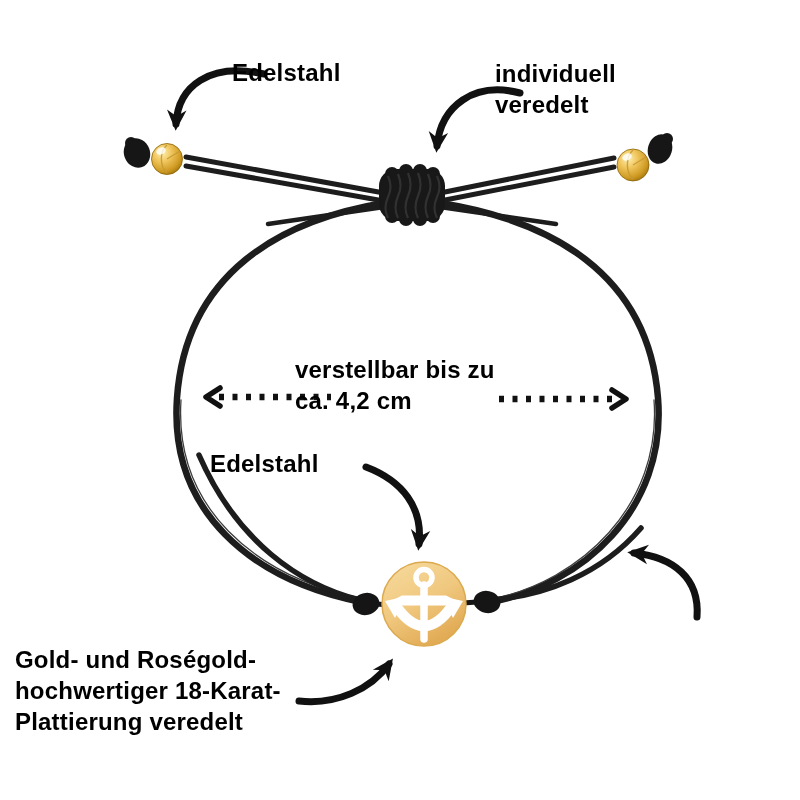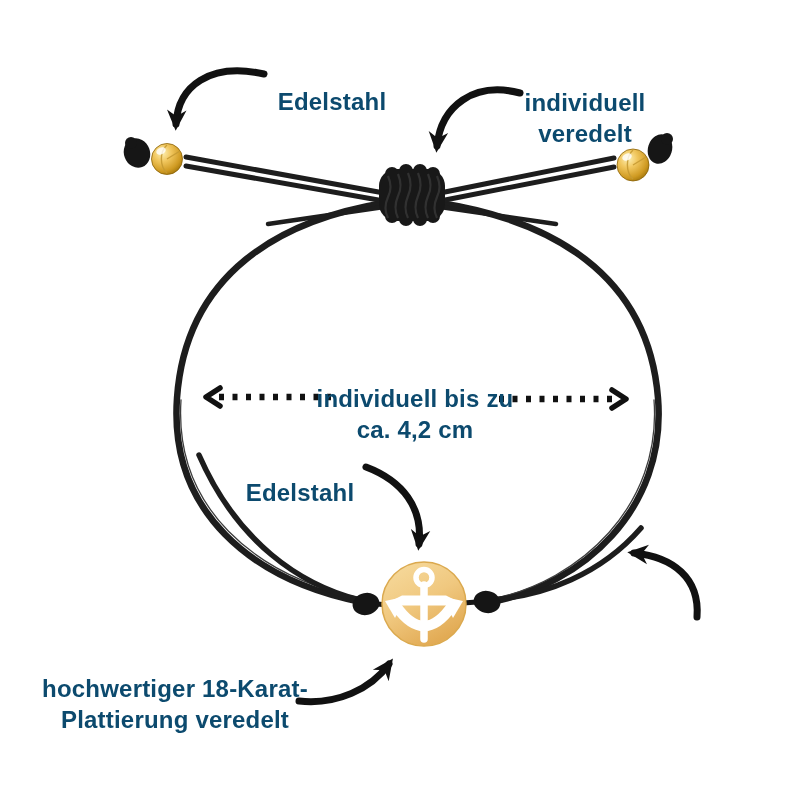--- a/index.html
+++ b/index.html
@@ -6,28 +6,27 @@
   .stage{
     position:relative;
     width:800px;height:800px;
     background:#ffffff;
     font-family:"Liberation Sans", sans-serif;
     overflow:hidden;
   }
   .stage svg{position:absolute;left:0;top:0;}
   .label{
     position:absolute;
-    color:#0c4a6e;
+    color:#000000;
     font-weight:700;
     font-size:24px;
     line-height:31px;
-    text-align:center;
+    text-align:left;
     letter-spacing:0.2px;
     white-space:nowrap;
-    margin-top:29px;
   }
   .label span{display:block;}
 </style>
 </head>
 <body>
 
 <div class="stage">
 
   <svg width="800" height="800" viewBox="0 0 800 800">
     <defs>
@@ -132,27 +131,28 @@
   <div class="label" style="left:232px;top:57px;width:200px;">
     <span>Edelstahl</span>
   </div>
 
   <div class="label" style="left:495px;top:58px;width:180px;">
     <span>individuell</span>
     <span>veredelt</span>
   </div>
 
   <div class="label" style="left:295px;top:354px;width:240px;">
-    <span>individuell bis zu</span>
+    <span>verstellbar bis zu</span>
     <span>ca. 4,2 cm</span>
   </div>
 
   <div class="label" style="left:210px;top:448px;width:180px;">
     <span>Edelstahl</span>
   </div>
 
   <div class="label" style="left:15px;top:644px;width:320px;">
+    <span>Gold- und Roségold-</span>
     <span>hochwertiger 18-Karat-</span>
     <span>Plattierung veredelt</span>
   </div>
 
 
 </div>
 
 </body></html>

